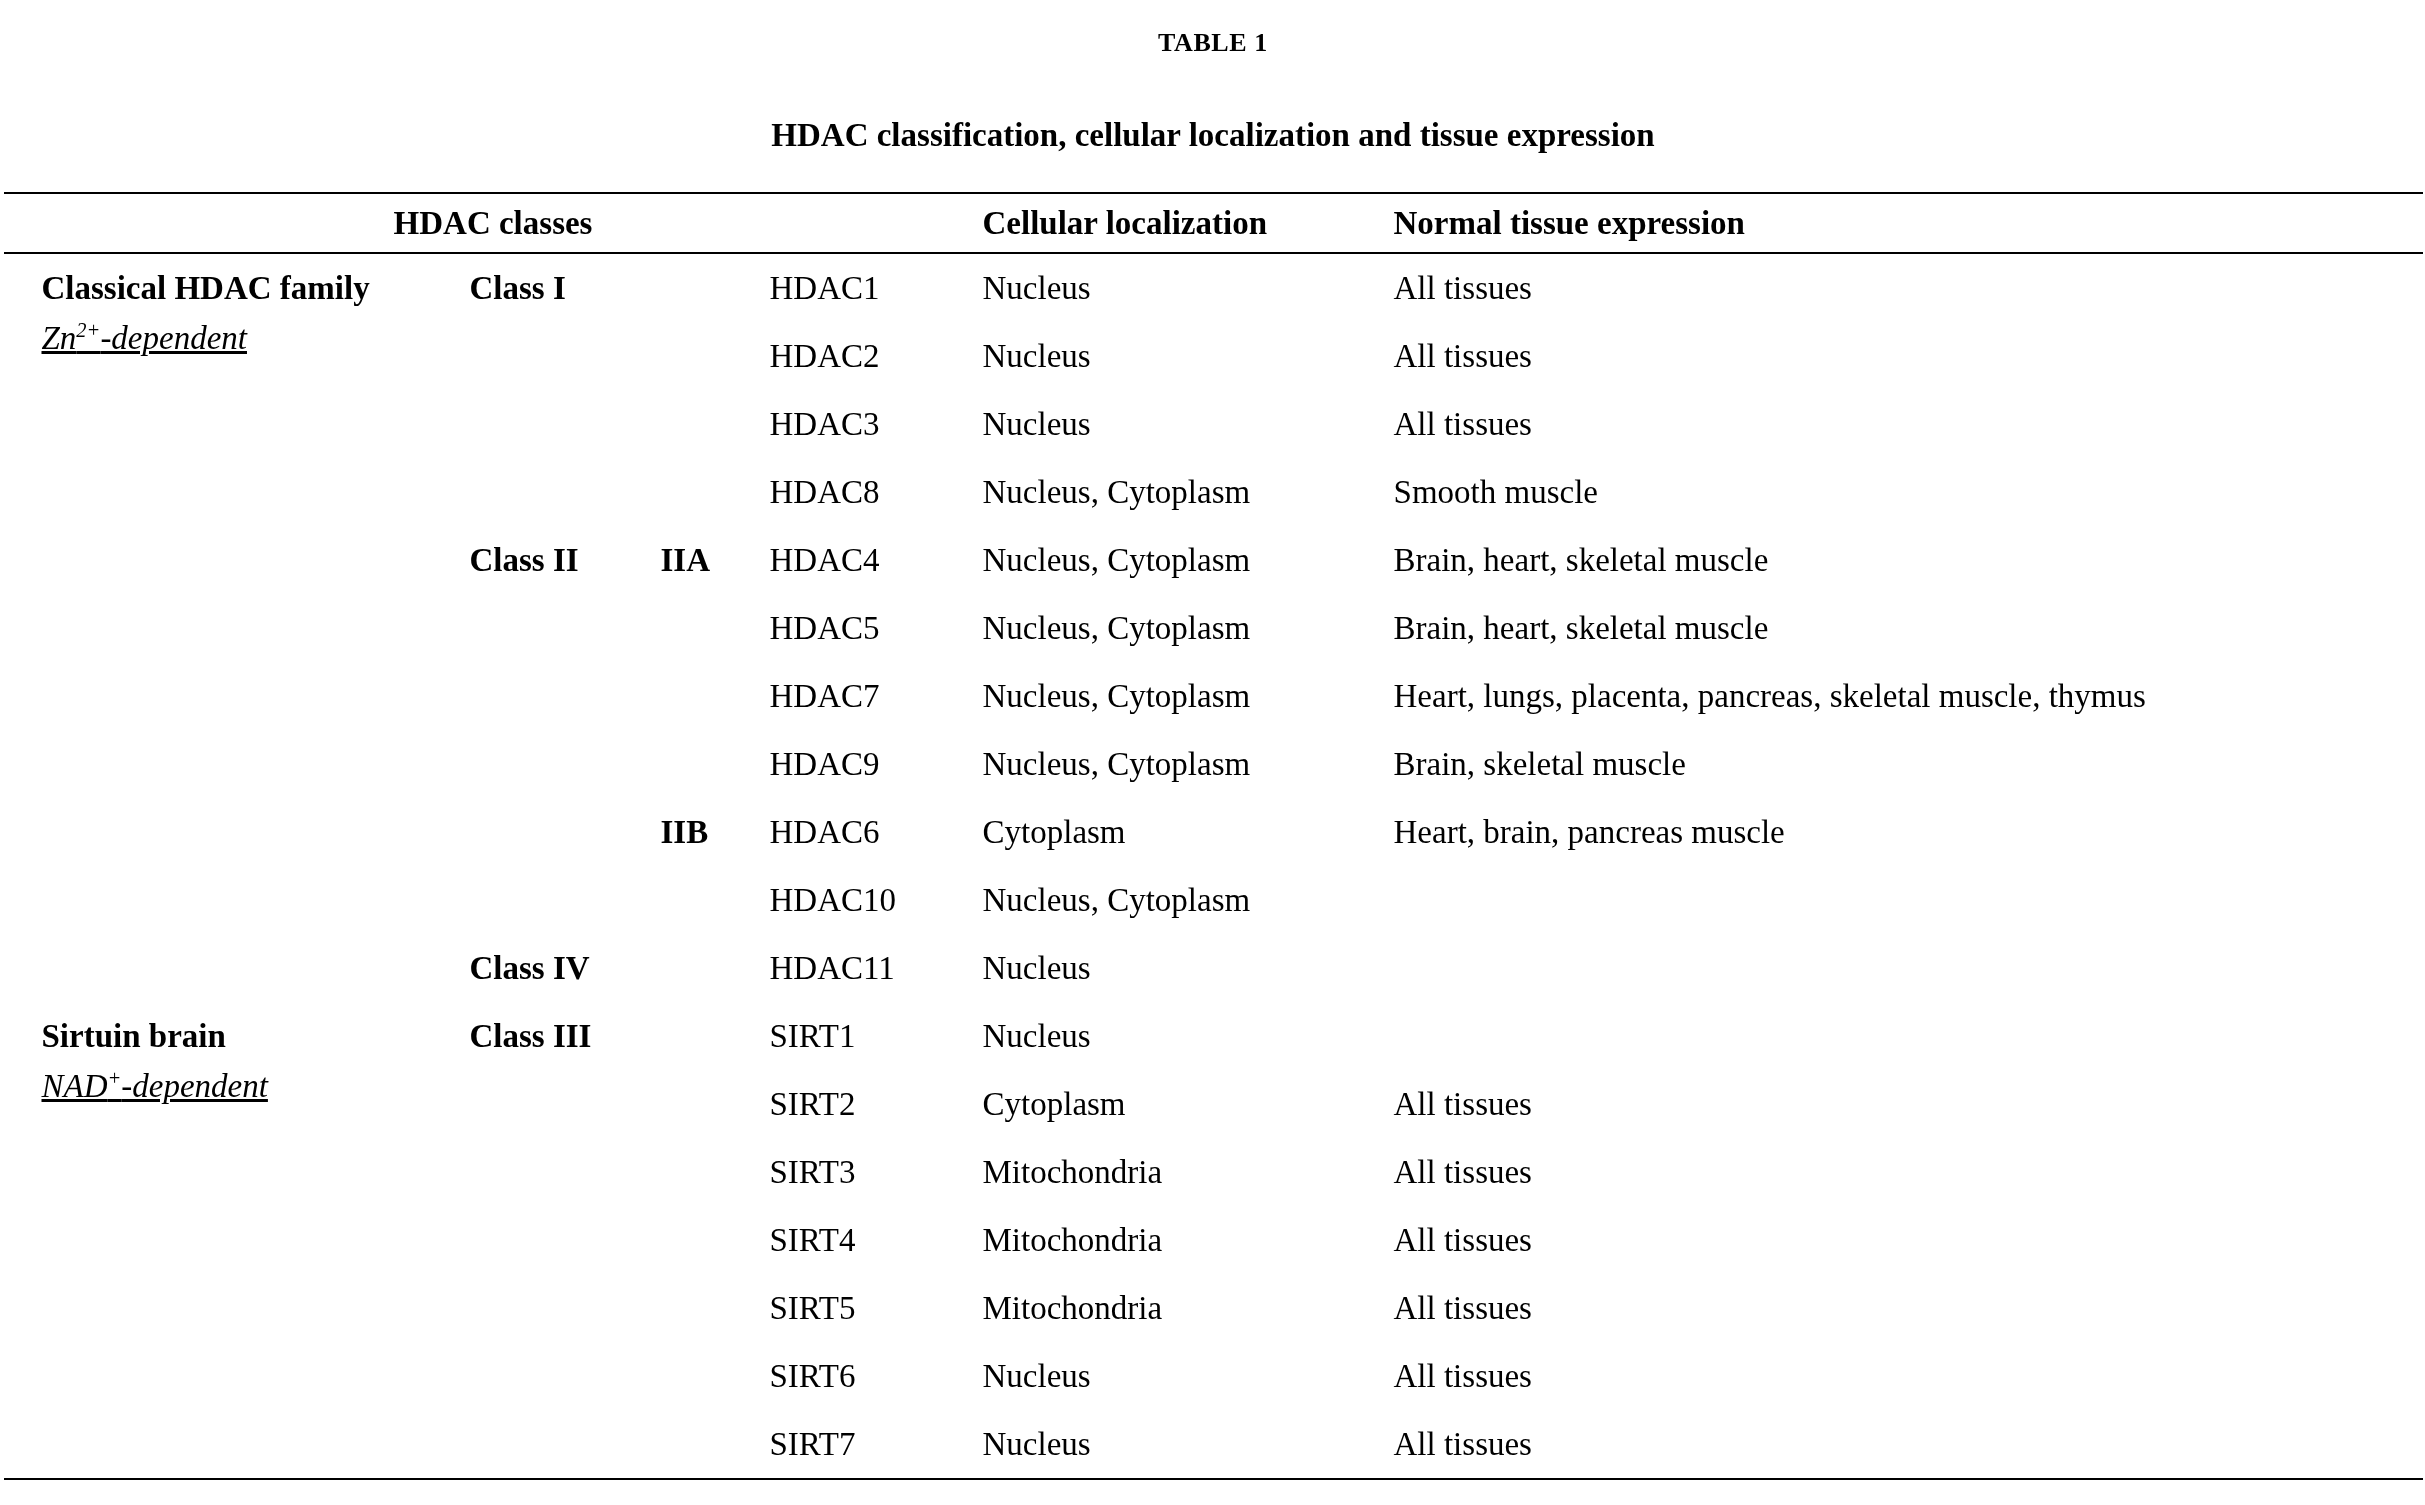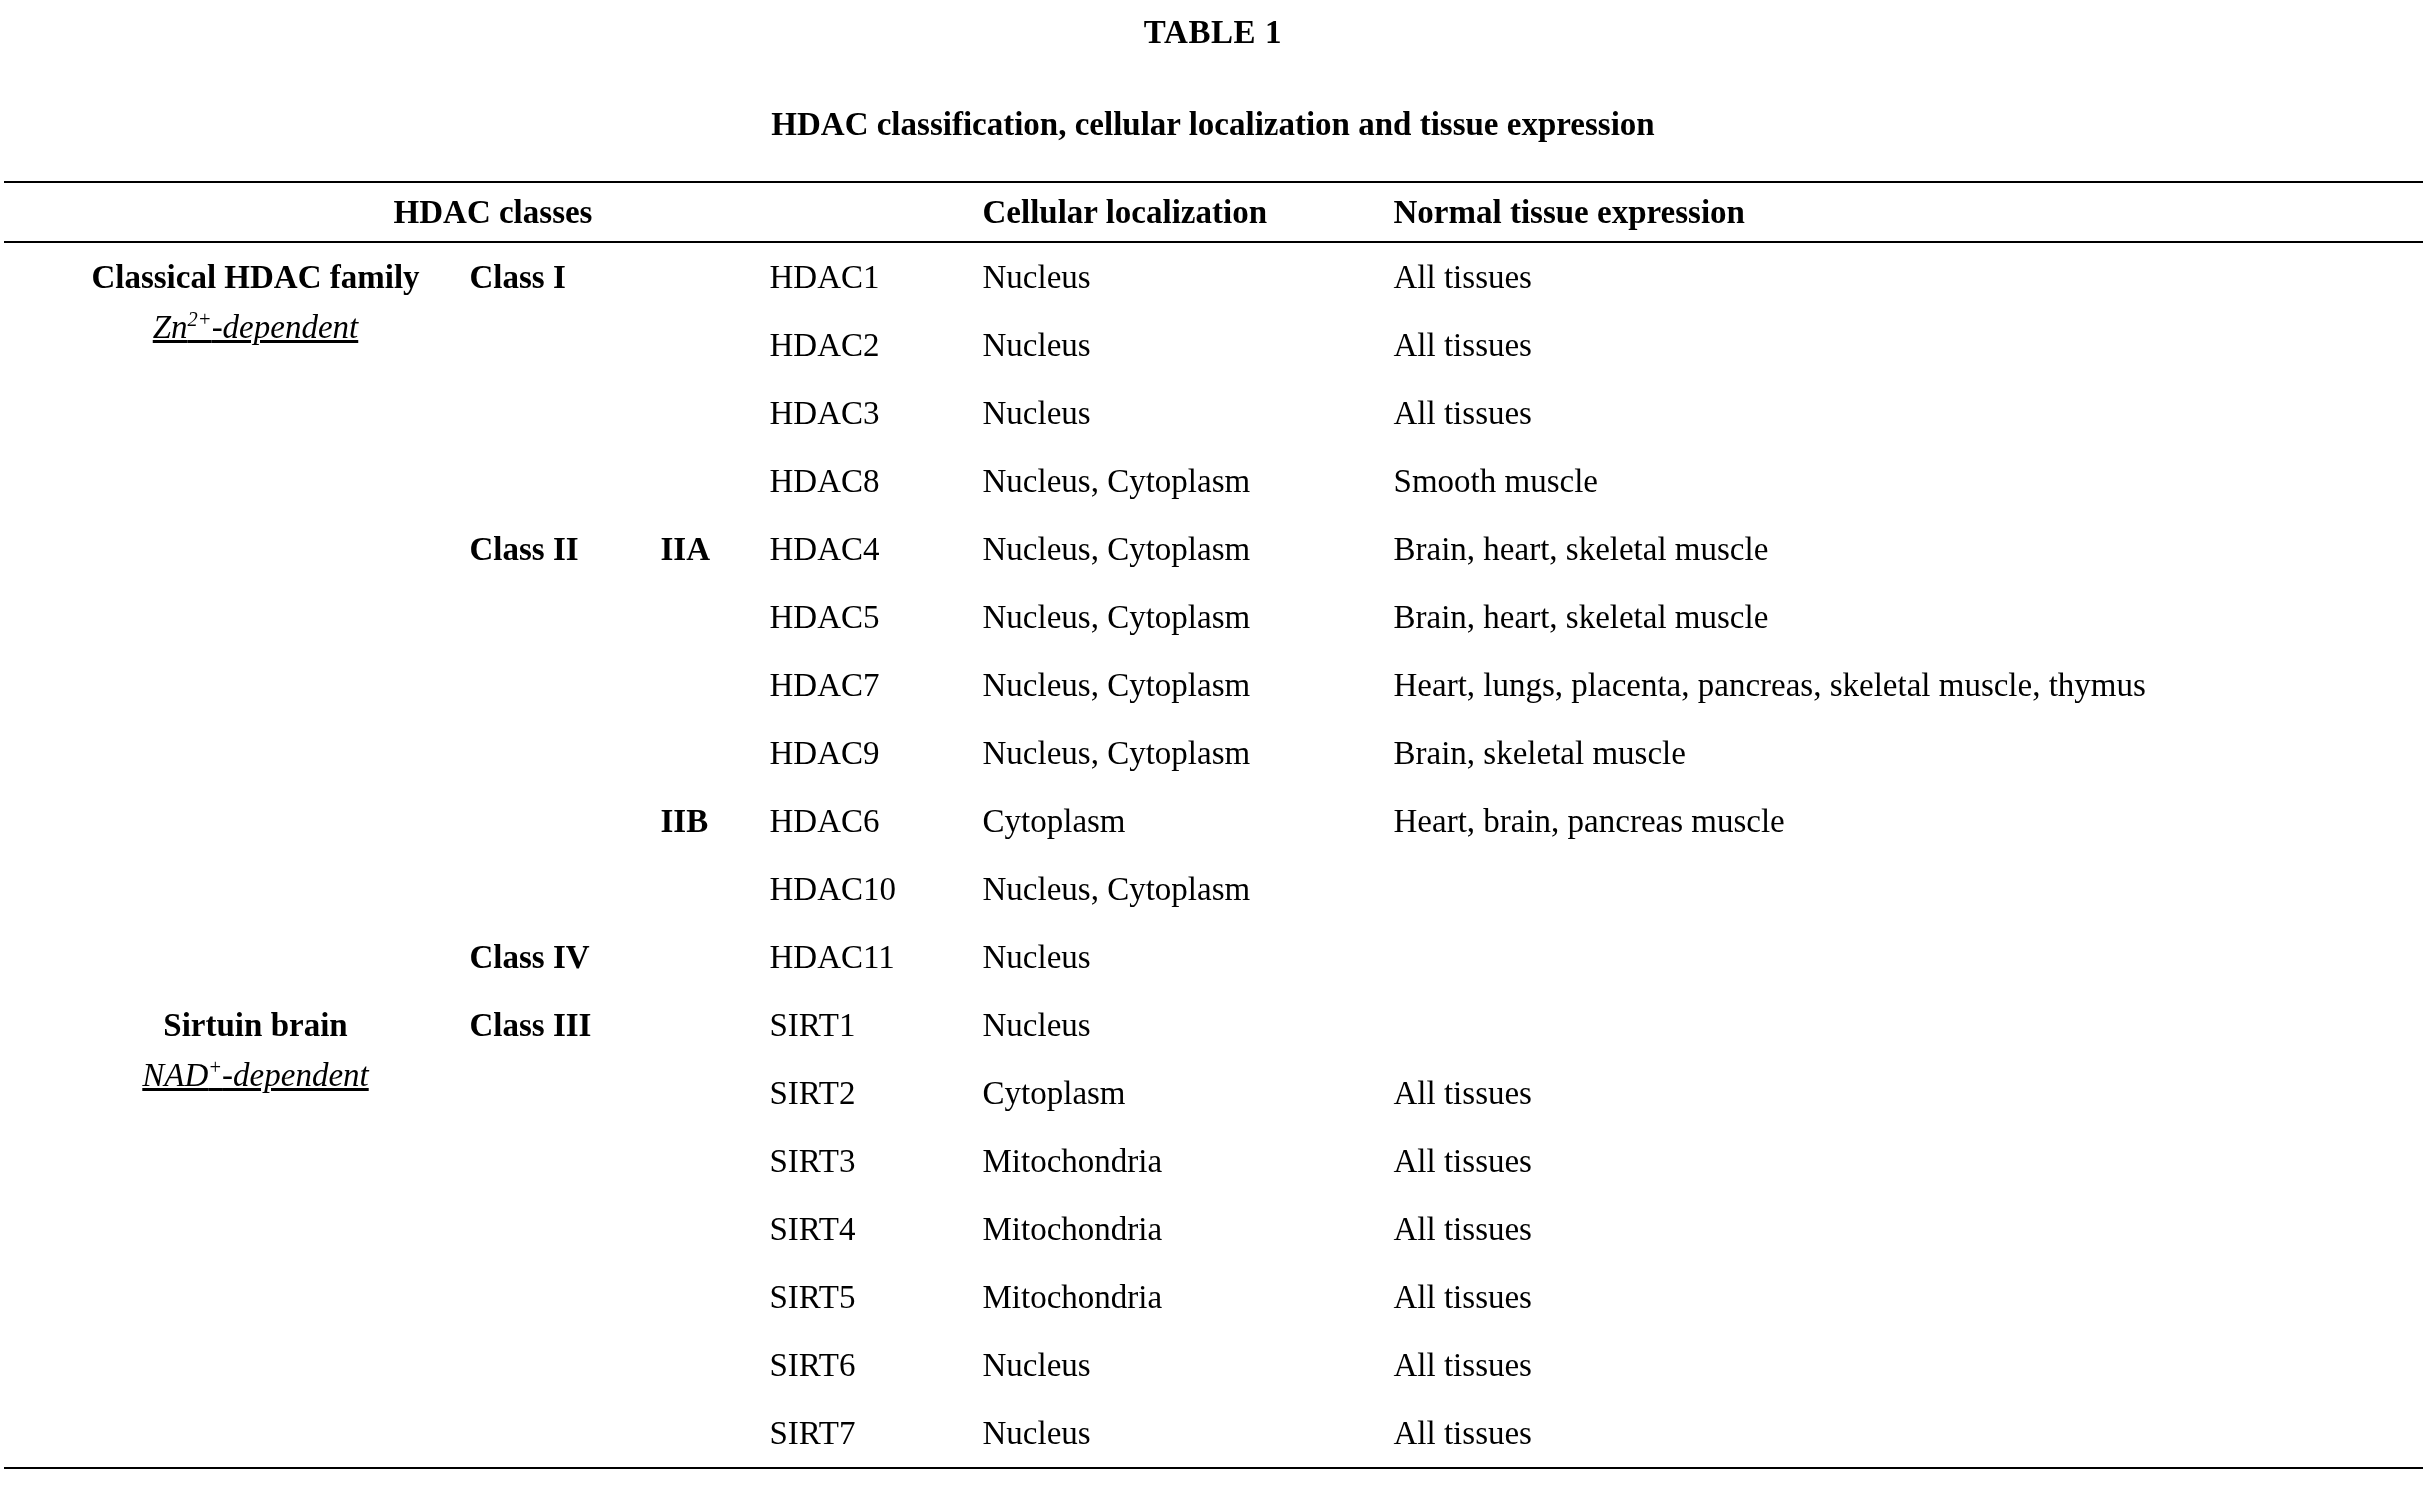--- a/index.html
+++ b/index.html
@@ -9,23 +9,23 @@
     color: #000000;
   }
   body {
     width: 2426px;
     height: 1505px;
     box-sizing: border-box;
     font-family: "Liberation Serif", serif;
     overflow: hidden;
   }
   .title {
-    padding-top: 12px;
+    padding-top: 23px;
     text-align: center;
-    font-size: 33px;
+    font-size: 26px;
     font-weight: bold;
     line-height: 40px;
     letter-spacing: 0.6px;
   }
   .subtitle {
     margin-top: 52px;
     text-align: center;
     font-size: 33px;
     font-weight: bold;
     line-height: 40px;
@@ -58,21 +58,20 @@
     line-height: 68px;
     vertical-align: top;
     padding: 0;
     white-space: nowrap;
     overflow: visible;
   }
   td.cell-family {
     padding-left: 38px;
     padding-top: 9.2px;
     line-height: normal;
-    text-align: center;
   }
   .family-name {
     font-weight: bold;
     font-size: 33px;
     line-height: 50px;
   }
   .family-note {
     font-style: italic;
     font-size: 33px;
     line-height: 50px;

